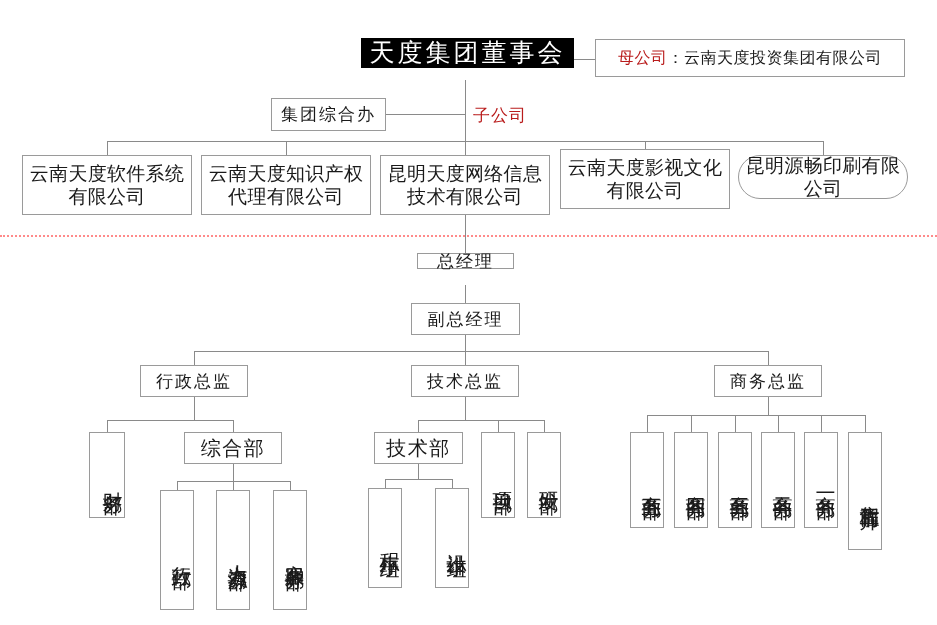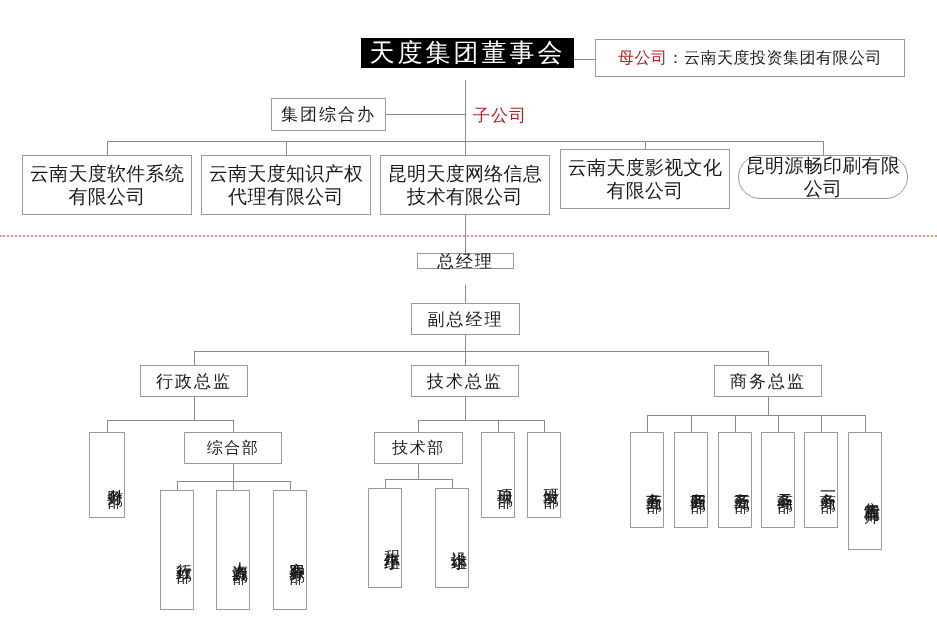--- a/index.html
+++ b/index.html
@@ -44,21 +44,21 @@
     line-height: 1.1;
     padding-top: 6px;
     align-items: flex-start;
     justify-content: center;
   }
   .node.wide-label {
     font-size: 19px;
     letter-spacing: 0.3px;
   }
   .node.exec { font-size: 17px; letter-spacing: 2px; }
-  .node.dept { font-size: 16px; letter-spacing: 1.5px; text-align: right; }
+  .node.dept { font-size: 20px; letter-spacing: 1.5px; text-align: right; }
 
   
   .free-text {
     position: absolute;
     font-size: 17px;
     letter-spacing: 1px;
     white-space: nowrap;
   }
   .red { color: #b91c1c; }
 

